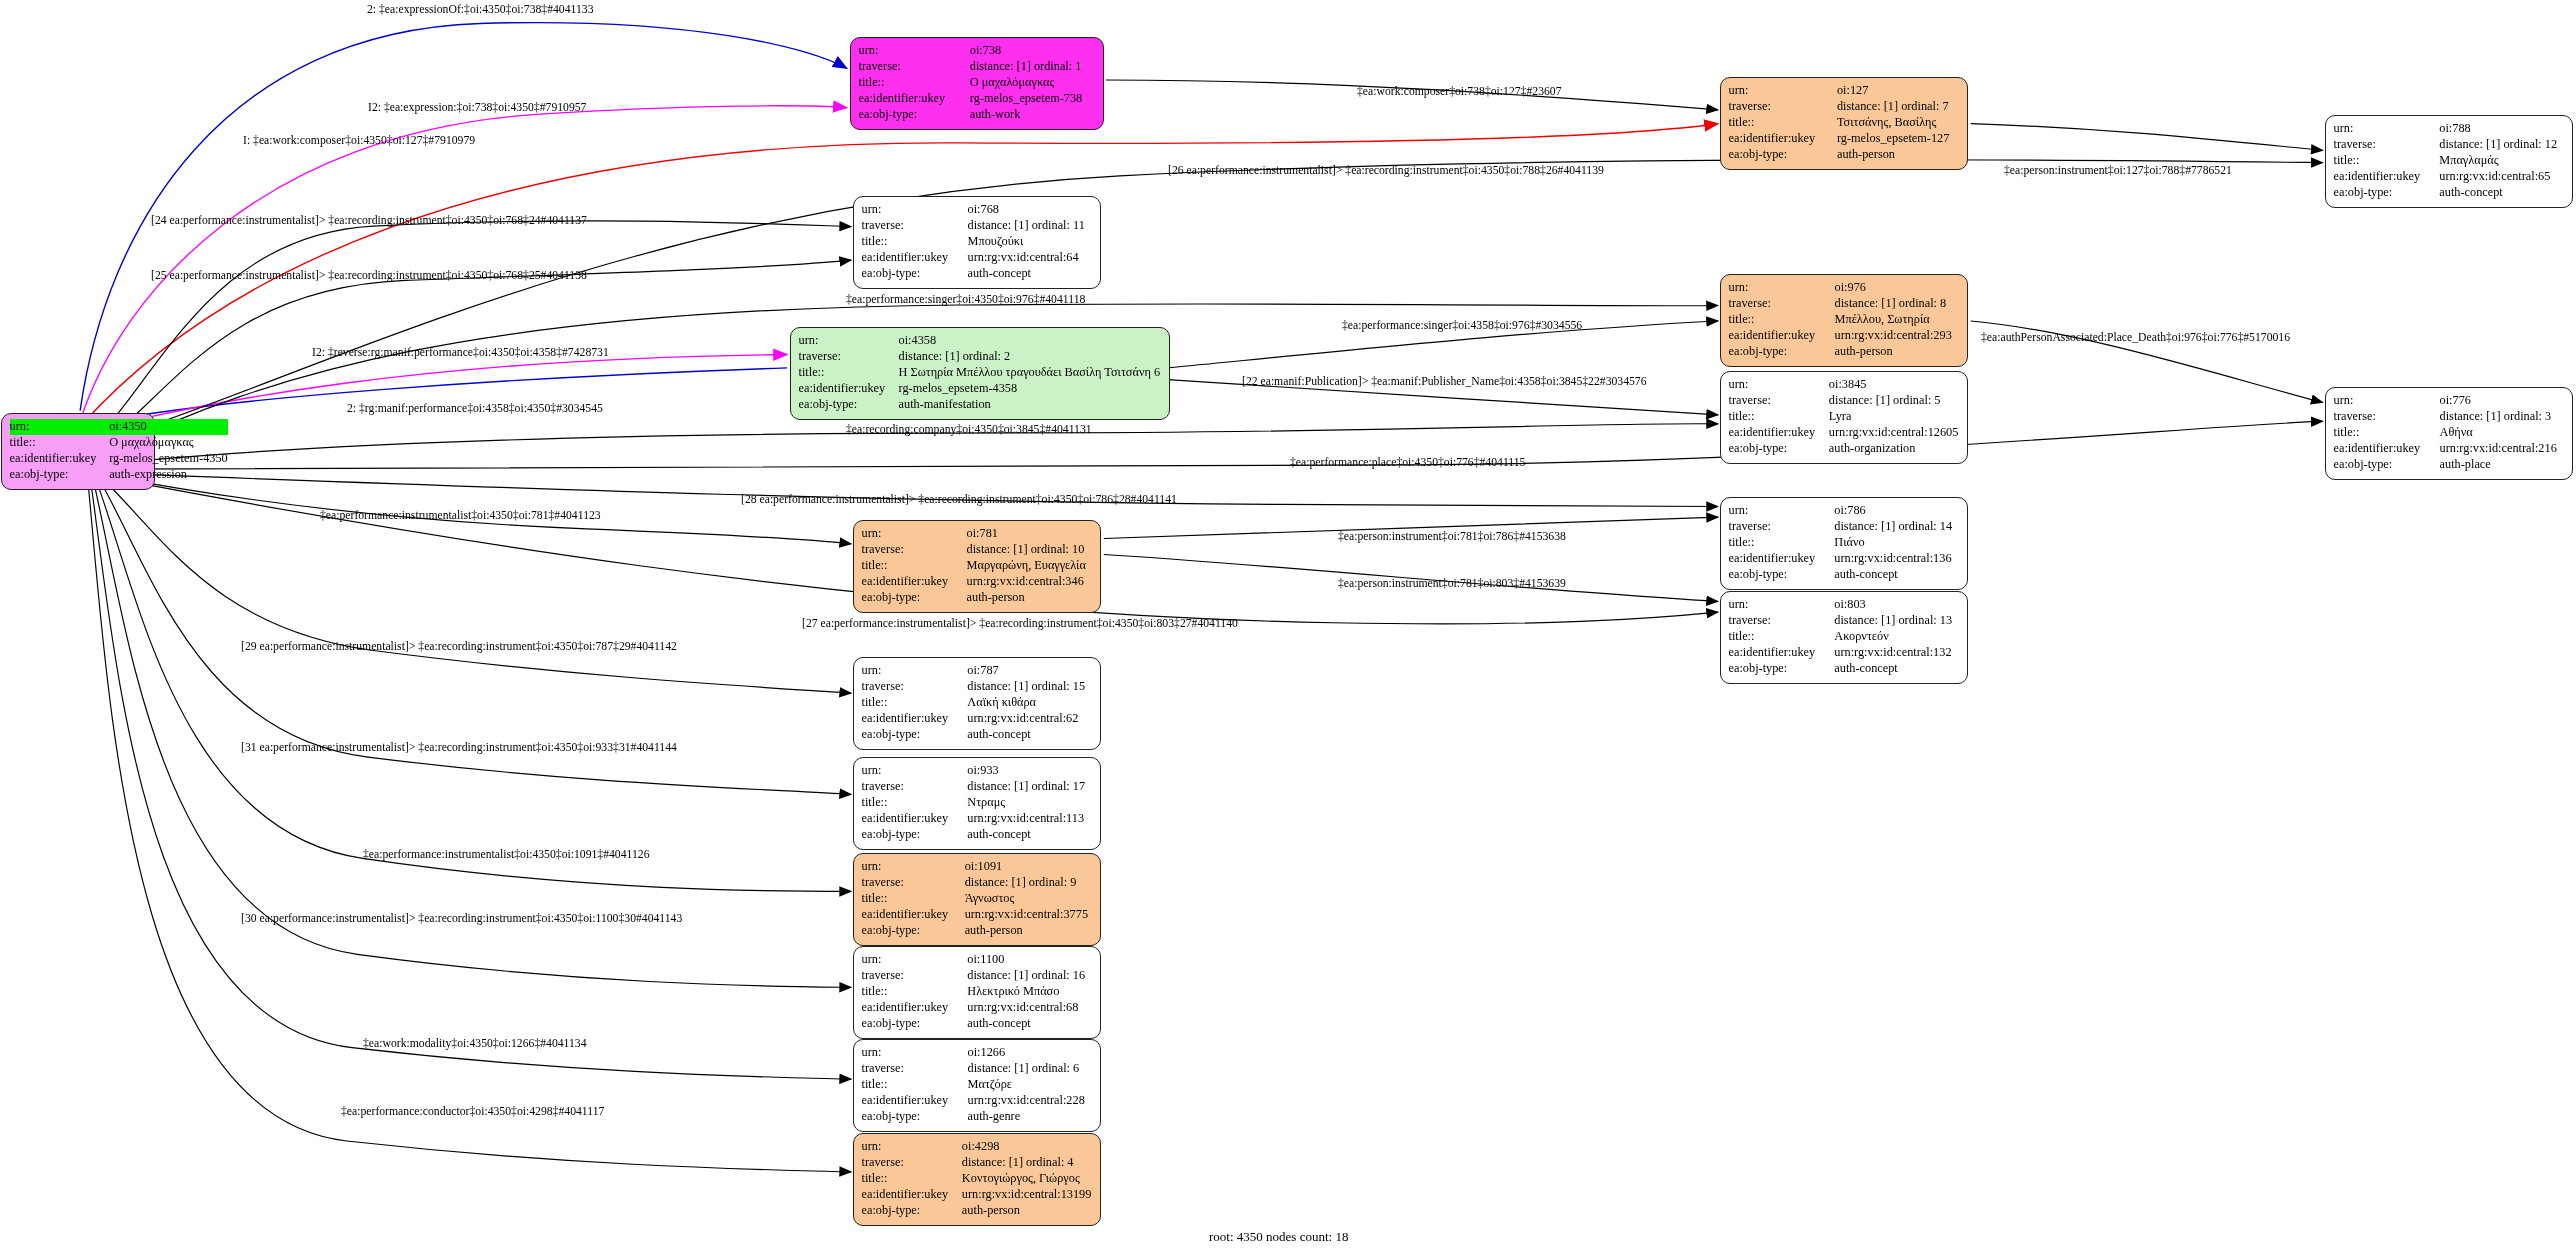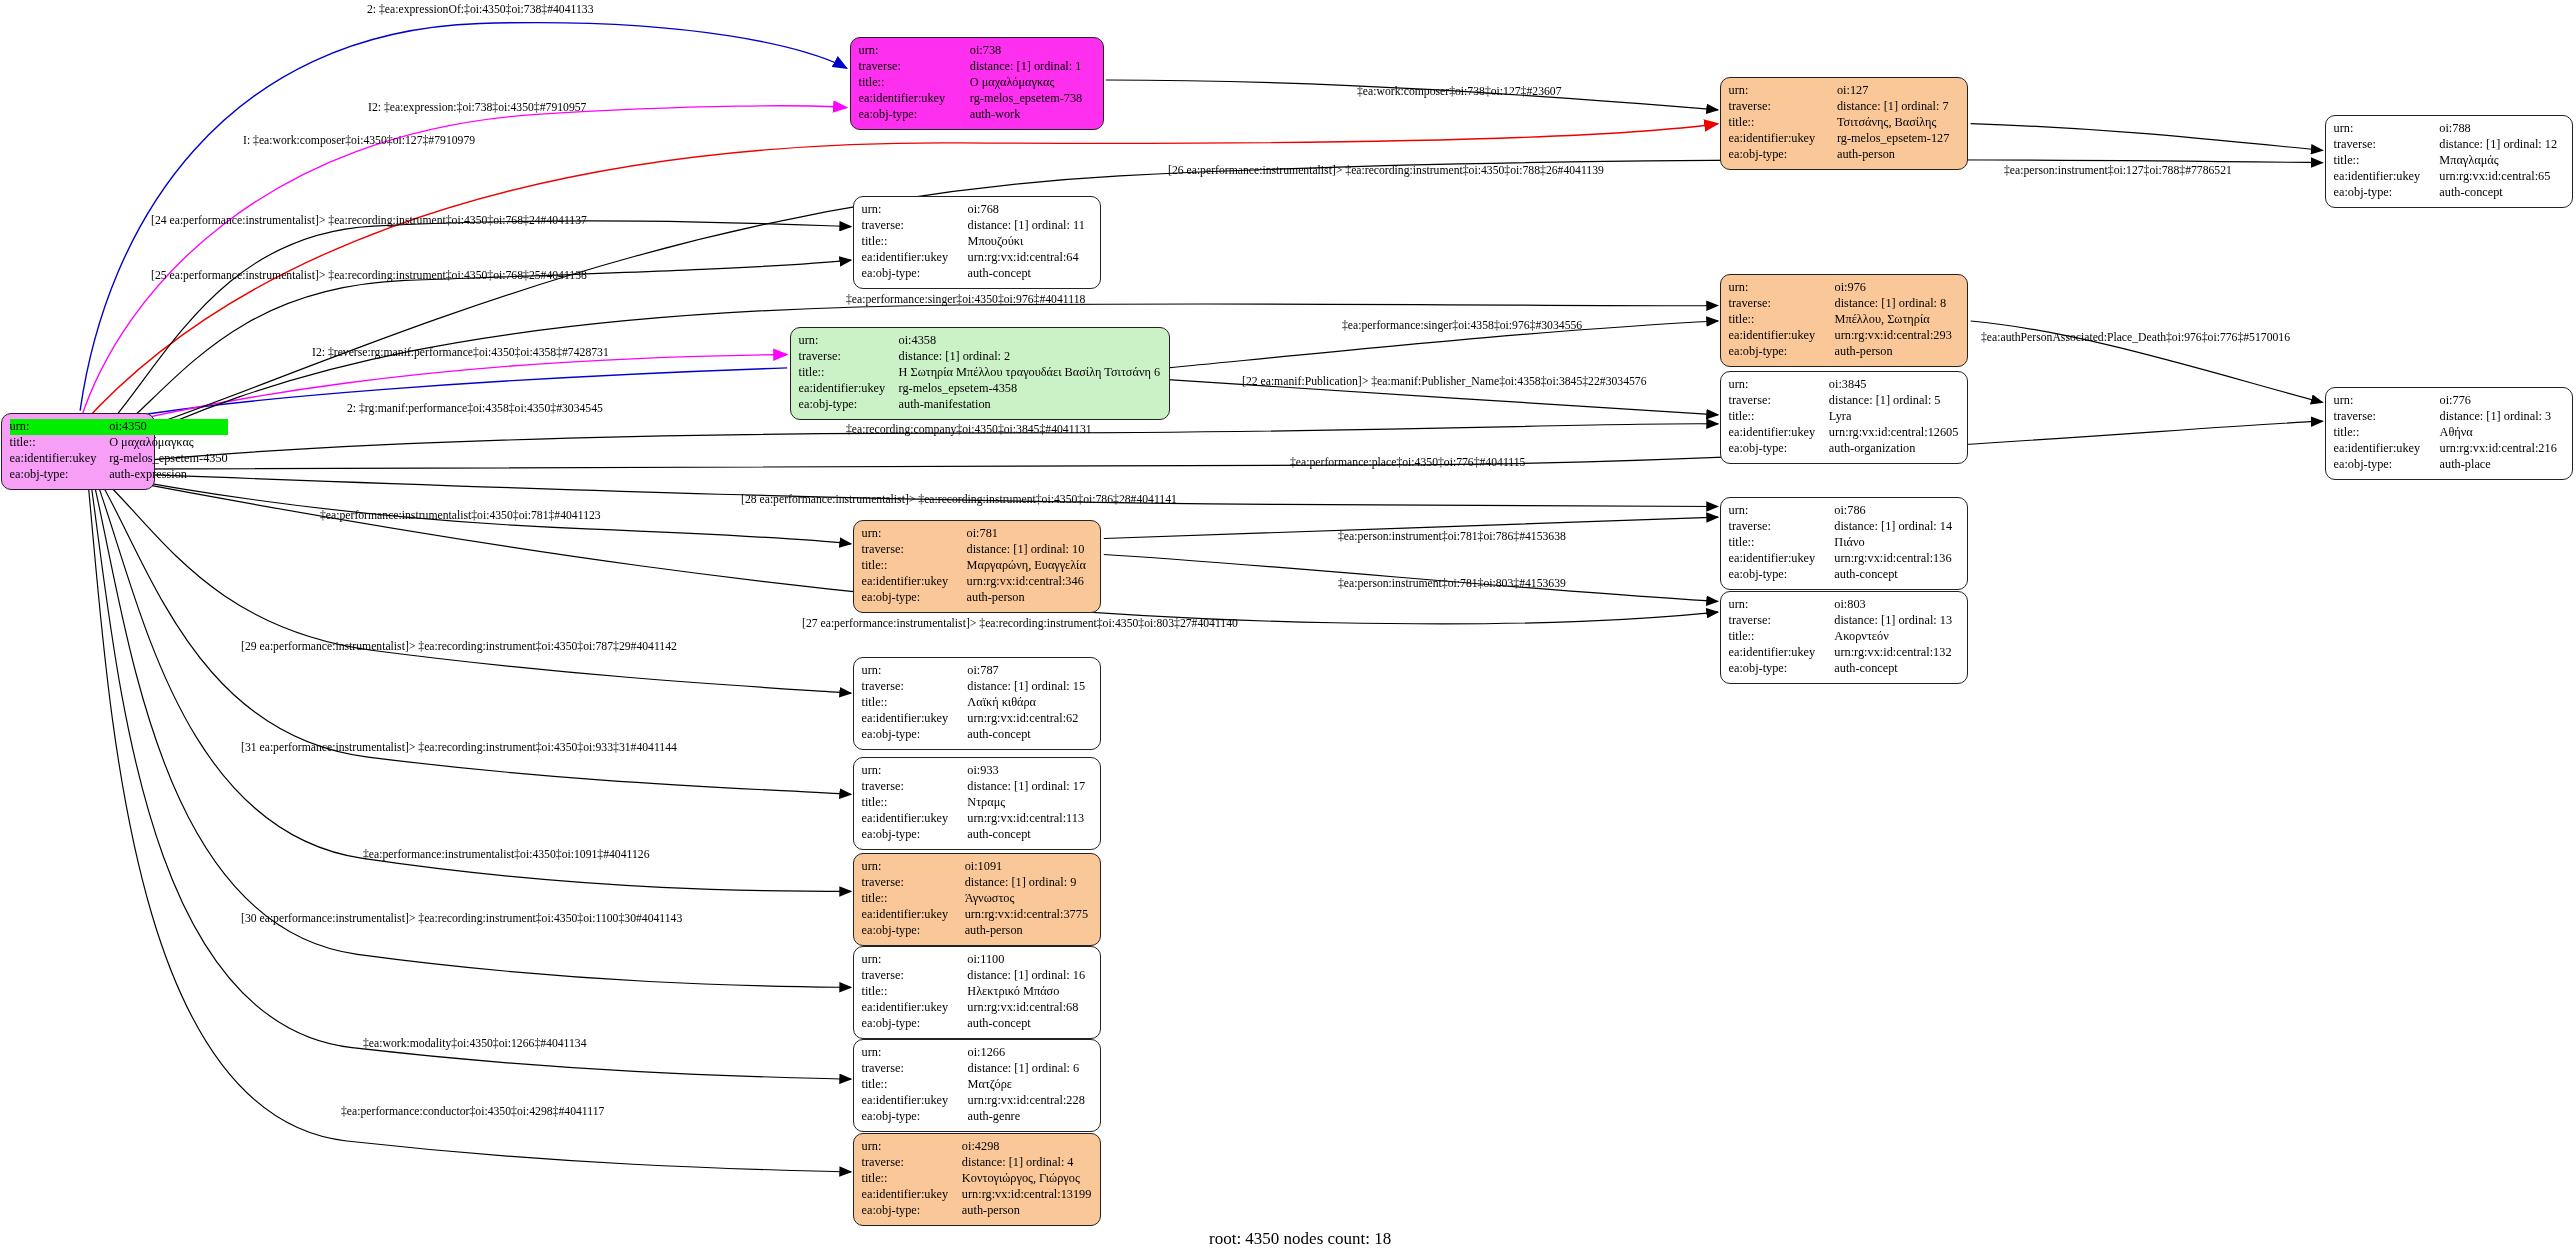--- a/index.html
+++ b/index.html
@@ -16,21 +16,21 @@
   .node td.k{padding-right:12.8px;}
   .node.magenta{background:#ff2ff0;}
   .node.orange{background:#fac898;}
   .node.green{background:#cbf2c6;}
   .node.pinknode{background:#f79ef7;}
   .node.pinknode td{position:relative;}
   .node.pinknode tr.hl td{background:#00ee00;}
 
   .elabel{position:absolute;font-size:11.7px;color:#000;white-space:nowrap;
           font-family:"Liberation Serif","DejaVu Serif",serif;}
-  .caption{position:absolute;font-size:17px;color:#000;white-space:nowrap;
+  .caption{position:absolute;font-size:13px;color:#000;white-space:nowrap;
            font-family:"Liberation Serif","DejaVu Serif",serif;}
 </style>
 </head>
 <body>
 
 <div id="canvas">
 
   <svg class="edges" viewBox="0 0 4831 2352">
     <defs>
       <marker id="ah-black" markerWidth="11" markerHeight="9" refX="10" refY="4.5" orient="auto">

